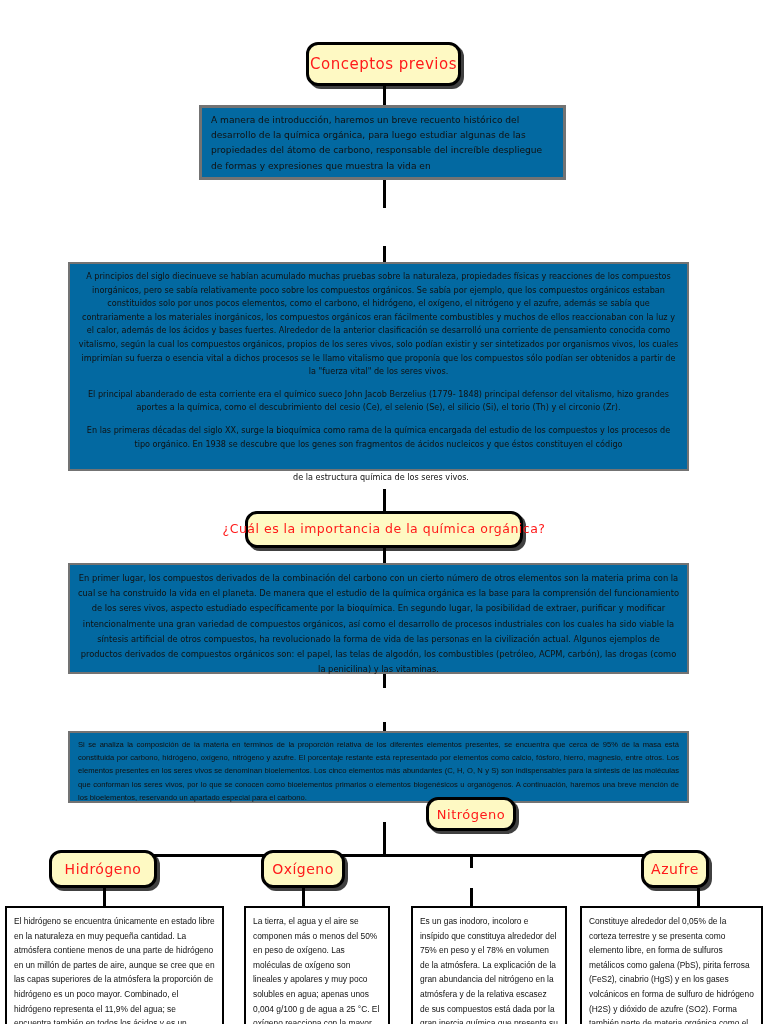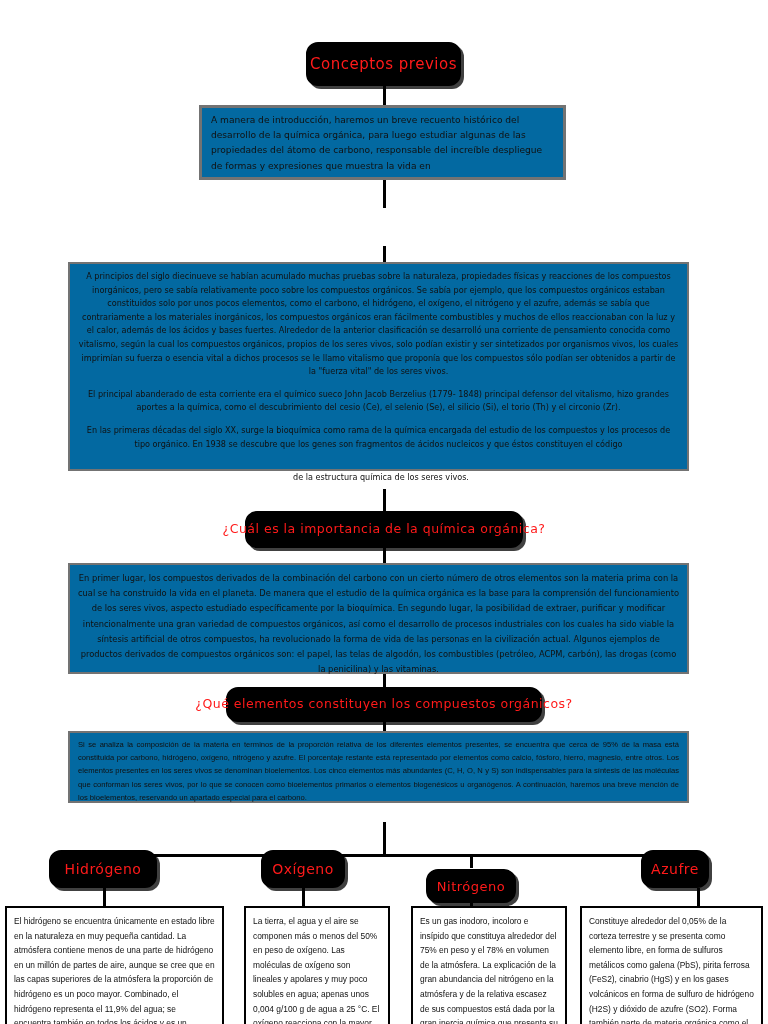--- a/index.html
+++ b/index.html
@@ -13,21 +13,21 @@
   .page{position:relative;width:768px;height:1024px;}
 
   
   .vline{position:absolute;background:#000;width:3px;}
   .hline{position:absolute;background:#000;height:3px;}
 
   
   .node{
     position:absolute;
     box-sizing:border-box;
-    background:#000000;
+    background:#fef9c3;
     border:3px solid #000;
     border-radius:12px;
     box-shadow:3px 3px 0 rgba(0,0,0,0.75);
     display:flex;align-items:center;justify-content:center;
     color:#ff1a1a;
     font-family:"DejaVu Sans", sans-serif;
     white-space:nowrap;
     letter-spacing:.5px;
   }
   .node span{display:block;line-height:1;}
@@ -121,35 +121,32 @@
   <div class="hand" id="history-tail">de la estructura química de los seres vivos.</div>
 
   <div class="node" style="left:245px;top:511px;width:278px;height:37px;font-size:12.5px;">
     <span>¿Cuál es la importancia de la química orgánica?</span>
   </div>
 
   <div class="tbox hand" id="import-box">
     <p>En primer lugar, los compuestos derivados de la combinación del carbono con un cierto número de otros elementos son la materia prima con la cual se ha construido la vida en el planeta. De manera que el estudio de la química orgánica es la base para la comprensión del funcionamiento de los seres vivos, aspecto estudiado específicamente por la bioquímica. En segundo lugar, la posibilidad de extraer, purificar y modificar intencionalmente una gran variedad de compuestos orgánicos, así como el desarrollo de procesos industriales con los cuales ha sido viable la síntesis artificial de otros compuestos, ha revolucionado la forma de vida de las personas en la civilización actual. Algunos ejemplos de productos derivados de compuestos orgánicos son: el papel, las telas de algodón, los combustibles (petróleo, ACPM, carbón), las drogas (como la penicilina) y las vitaminas.</p>
   </div>
 
-  <div class="node" style="left:226px;top:687px;width:316px;height:35px;font-size:12.5px;">
-    <span>¿Qué elementos constituyen los compuestos orgánicos?</span>
-  </div>
 
   <div class="tbox" id="elements-box">
     <p>Si se analiza la composición de la materia en terminos de la proporción relativa de los diferentes elementos presentes, se encuentra que cerca de 95% de la masa está constituida por carbono, hidrógeno, oxígeno, nitrógeno y azufre. El porcentaje restante está representado por elementos como calcio, fósforo, hierro, magnesio, entre otros. Los elementos presentes en los seres vivos se denominan bioelementos. Los cinco elementos más abundantes (C, H, O, N y S) son indispensables para la síntesis de las moléculas que conforman los seres vivos, por lo que se conocen como bioelementos primarios o elementos biogenésicos u organógenos. A continuación, haremos una breve mención de los bioelementos, reservando un apartado especial para el carbono.</p>
   </div>
 
   <div class="node" style="left:49px;top:850px;width:108px;height:38px;font-size:14px;align-items:center;">
     <span>Hidrógeno</span>
   </div>
   <div class="node" style="left:261px;top:850px;width:84px;height:38px;font-size:14px;">
     <span>Oxígeno</span>
   </div>
-  <div class="node" style="left:426px;top:869px;width:90px;height:34px;font-size:13px;">
+  <div class="node" style="left:426px;top:797px;width:90px;height:34px;font-size:13px;">
     <span>Nitrógeno</span>
   </div>
   <div class="node" style="left:641px;top:850px;width:68px;height:38px;font-size:14px;">
     <span>Azufre</span>
   </div>
 
   <div class="colbox" id="col-h">
     <span>El hidrógeno se encuentra únicamente en estado libre en la naturaleza en muy pequeña cantidad. La atmósfera contiene menos de una parte de hidrógeno en un millón de partes de aire, aunque se cree que en las capas superiores de la atmósfera la proporción de hidrógeno es un poco mayor. Combinado, el hidrógeno representa el 11,9% del agua; se encuentra también en todos los ácidos y es un constituyente importante de los compuestos orgánicos denominados hidrocarburos, sustancias que de por si constituyen el petróleo y el gas natural.</span>
   </div>
   <div class="colbox" id="col-o">

